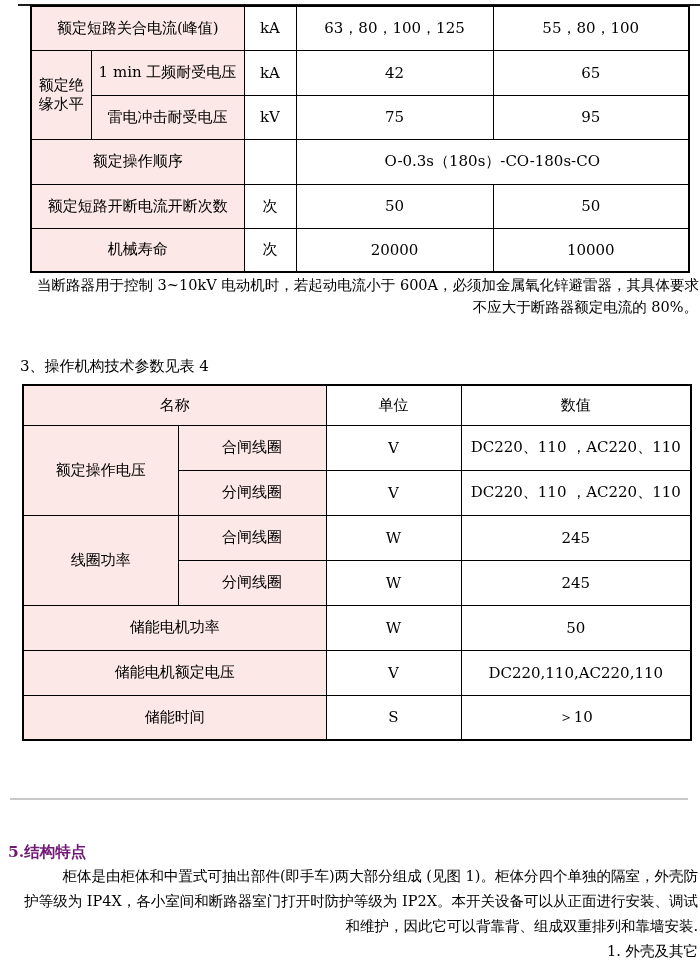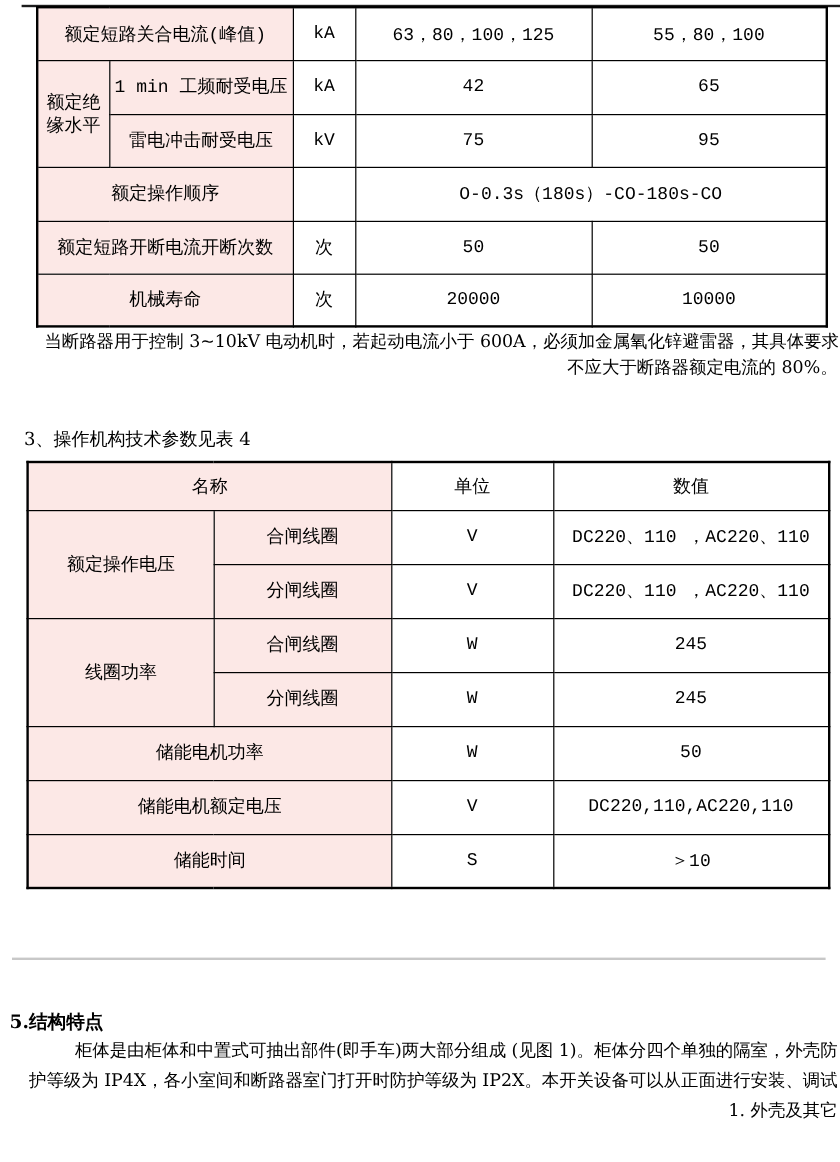--- a/index.html
+++ b/index.html
@@ -26,21 +26,20 @@
     font-size: 15px;
   }
   table.t1 { left: 30px; top: 5px; width: 658px; }
   table.t2 { left: 22px; top: 384px; width: 668px; }
   .doc-table td {
     border: 1px solid #000000;
     text-align: center;
     vertical-align: middle;
     padding: 0 3px;
     overflow: hidden;
-    font-family: Liberation Mono, monospace;
   }
   .pink { background: #fce8e6; }
   .va-top { vertical-align: top; padding-top: 5px; }
   .unit-top { vertical-align: top; padding-top: 3px; }
   .h44 { height: 44px; } .h45 { height: 45px; } .h47 { height: 44px; }
   .h40 { height: 40px; }
   .para {
     position: absolute;
     left: 8px;
     width: 690px;
@@ -60,21 +59,21 @@
     position: absolute;
     left: 10px; top: 798px;
     width: 678px; height: 2px;
     background: #c8c8c8;
   }
   .sec5-title {
     position: absolute;
     left: 8px; top: 842px;
     font-size: 15.5px;
     font-weight: bold;
-    color: #000000;
+    color: #701a75;
   }
   .sec5-para { top: 864px; line-height: 25px; }
 </style>
 </head>
 <body>
 
 <div class="page">
 
   <div class="top-rule"></div>
 
@@ -186,16 +185,17 @@
   </tbody>
     </table>
 
   <div class="divider"></div>
 
   <div class="sec5-title">5.结构特点</div>
 
   <div class="para sec5-para">
     <div class="indent">柜体是由柜体和中置式可抽出部件(即手车)两大部分组成 (见图 1)。柜体分四个单独的隔室，外壳防</div>
     <div>护等级为 IP4X，各小室间和断路器室门打开时防护等级为 IP2X。本开关设备可以从正面进行安装、调试</div>
+    <div>和维护，因此它可以背靠背、组成双重排列和靠墙安装.</div>
     <div>1. 外壳及其它</div>
   </div>
 
 </div>
 
 </body></html>

